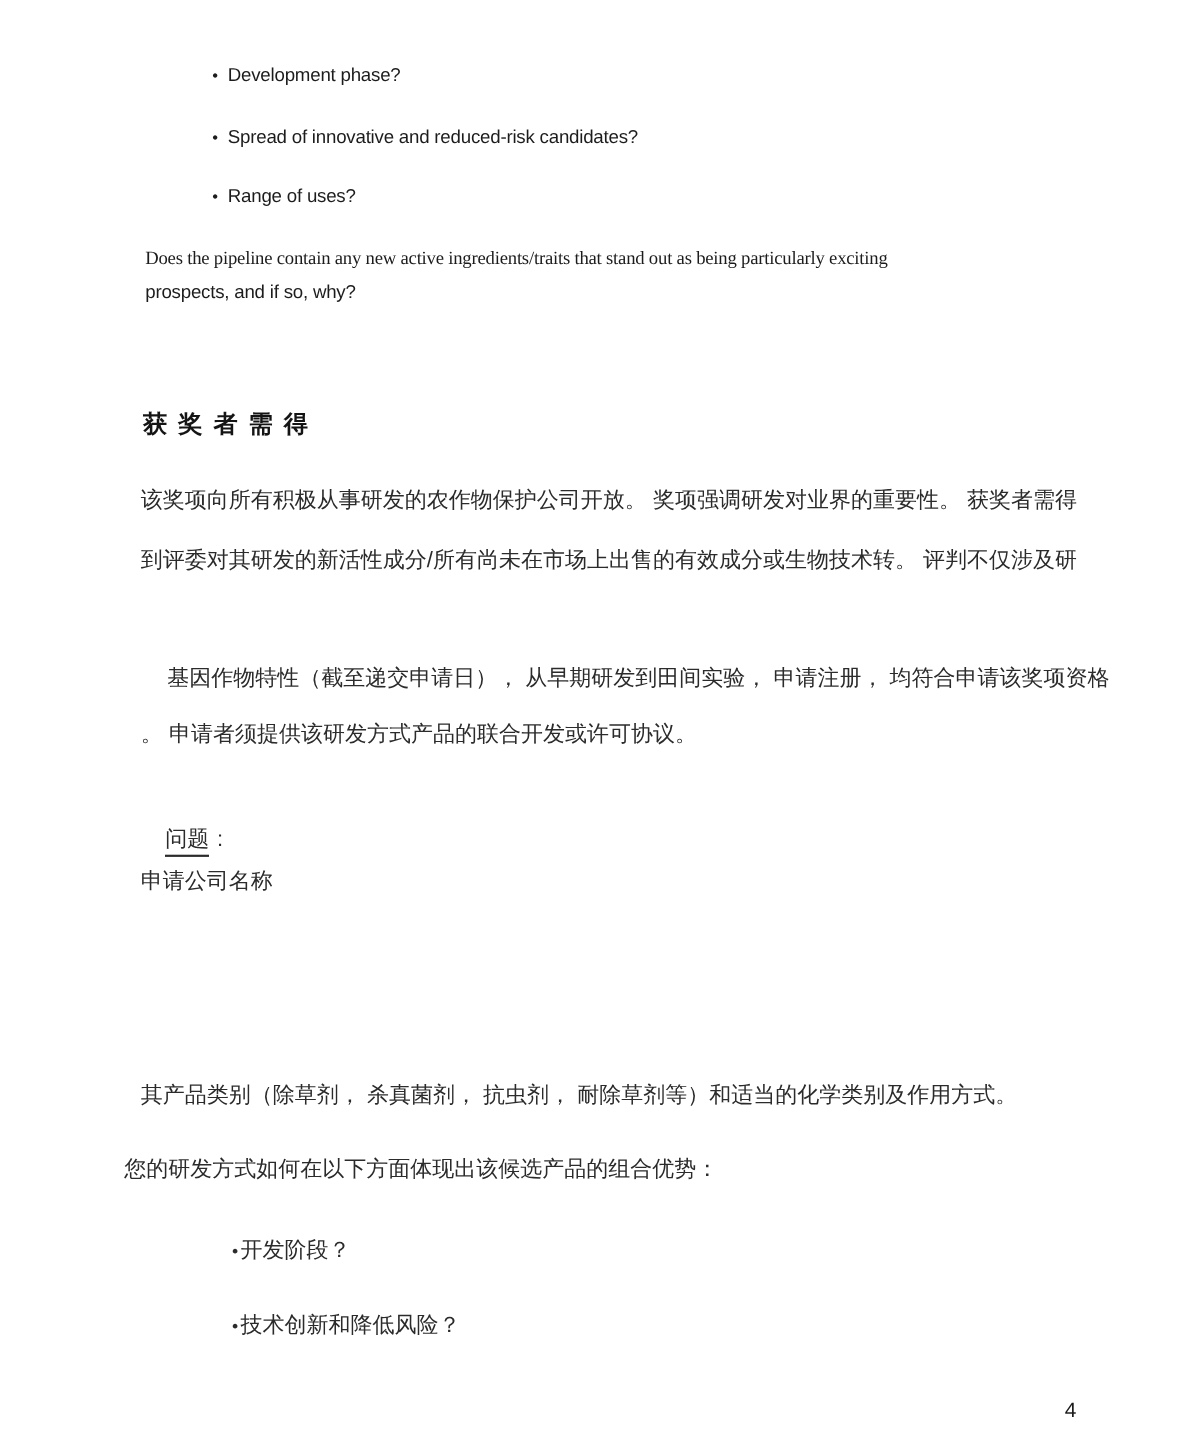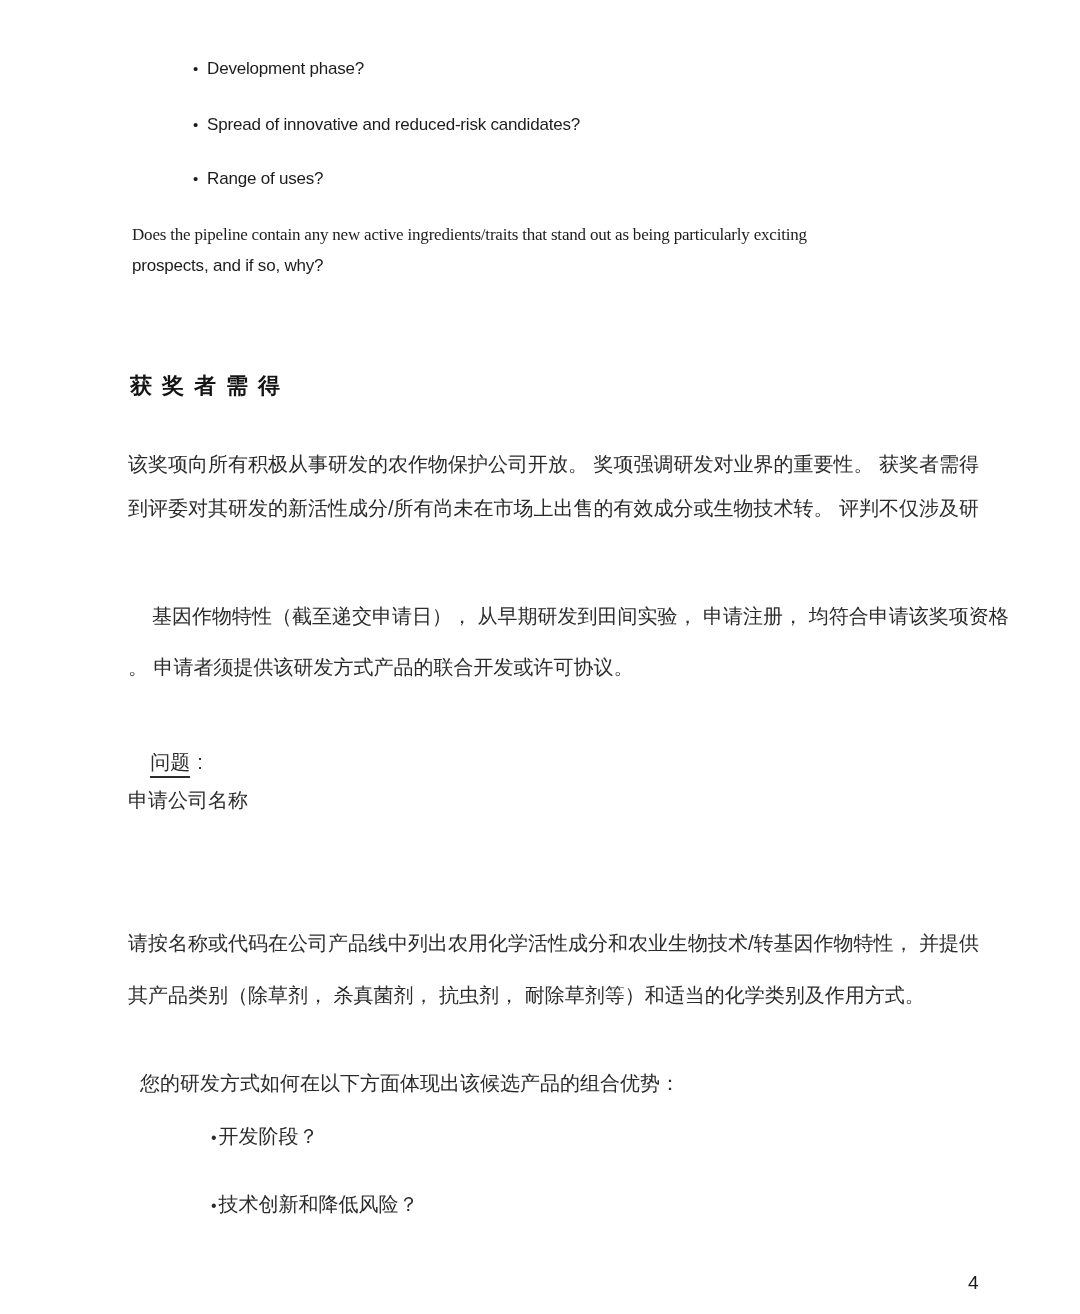--- a/index.html
+++ b/index.html
@@ -45,35 +45,34 @@
     <span class="bullet-glyph-en">•</span>
     <span>Range of uses?</span>
   </div>
 
   <div class="abs en" style="left:132px; top:225px;font-family:Liberation Serif, serif;">Does the pipeline contain any new active ingredients/traits that stand out as being particularly exciting</div>
   <div class="abs en" style="left:132px; top:256px;">prospects, and if so, why?</div>
 
 
   <div class="abs cn-heading" style="left:130px; top:371px;">获奖者需得</div>
 
-  <div class="abs cn" style="left:128px; top:451px;">该奖项向所有积极从事研发的农作物保护公司开放。 奖项强调研发对业界的重要性。 获奖者需得</div>
+  <div class="abs cn" style="left:128px; top:441px;">该奖项向所有积极从事研发的农作物保护公司开放。 奖项强调研发对业界的重要性。 获奖者需得</div>
   <div class="abs cn" style="left:128px; top:495px;">到评委对其研发的新活性成分/所有尚未在市场上出售的有效成分或生物技术转。 评判不仅涉及研</div>
   <div class="abs cn" style="left:128px; top:603px;margin-left:24px;">基因作物特性（截至递交申请日）， 从早期研发到田间实验， 申请注册， 均符合申请该奖项资格</div>
   <div class="abs cn" style="left:128px; top:654px;">。 申请者须提供该研发方式产品的联合开发或许可协议。</div>
 
   <div class="abs cn" style="left:128px; top:726px;">
     <span class="underlined">问题</span><span class="q-colon">:</span>
   </div>
 
   <div class="abs cn" style="left:128px; top:787px;">申请公司名称</div>
 
-  <div class="abs cn" style="left:128px; top:930px;">请按名称或代码在公司产品线中列出农用化学活性成分和农业生物技术/转基因作物特性， 并提供</div>
   <div class="abs cn" style="left:128px; top:982px;">其产品类别（除草剂， 杀真菌剂， 抗虫剂， 耐除草剂等）和适当的化学类别及作用方式。</div>
 
-  <div class="abs cn" style="left:140px; top:1049px;margin-top:21px;">您的研发方式如何在以下方面体现出该候选产品的组合优势：</div>
+  <div class="abs cn" style="left:113px; top:1049px;">您的研发方式如何在以下方面体现出该候选产品的组合优势：</div>
 
   <div class="abs bullet-row cn" style="left:211px; top:1123px;">
     <span class="bullet-glyph-cn">•</span>
     <span>开发阶段？</span>
   </div>
   <div class="abs bullet-row cn" style="left:211px; top:1191px;">
     <span class="bullet-glyph-cn">•</span>
     <span>技术创新和降低风险？</span>
   </div>
 

